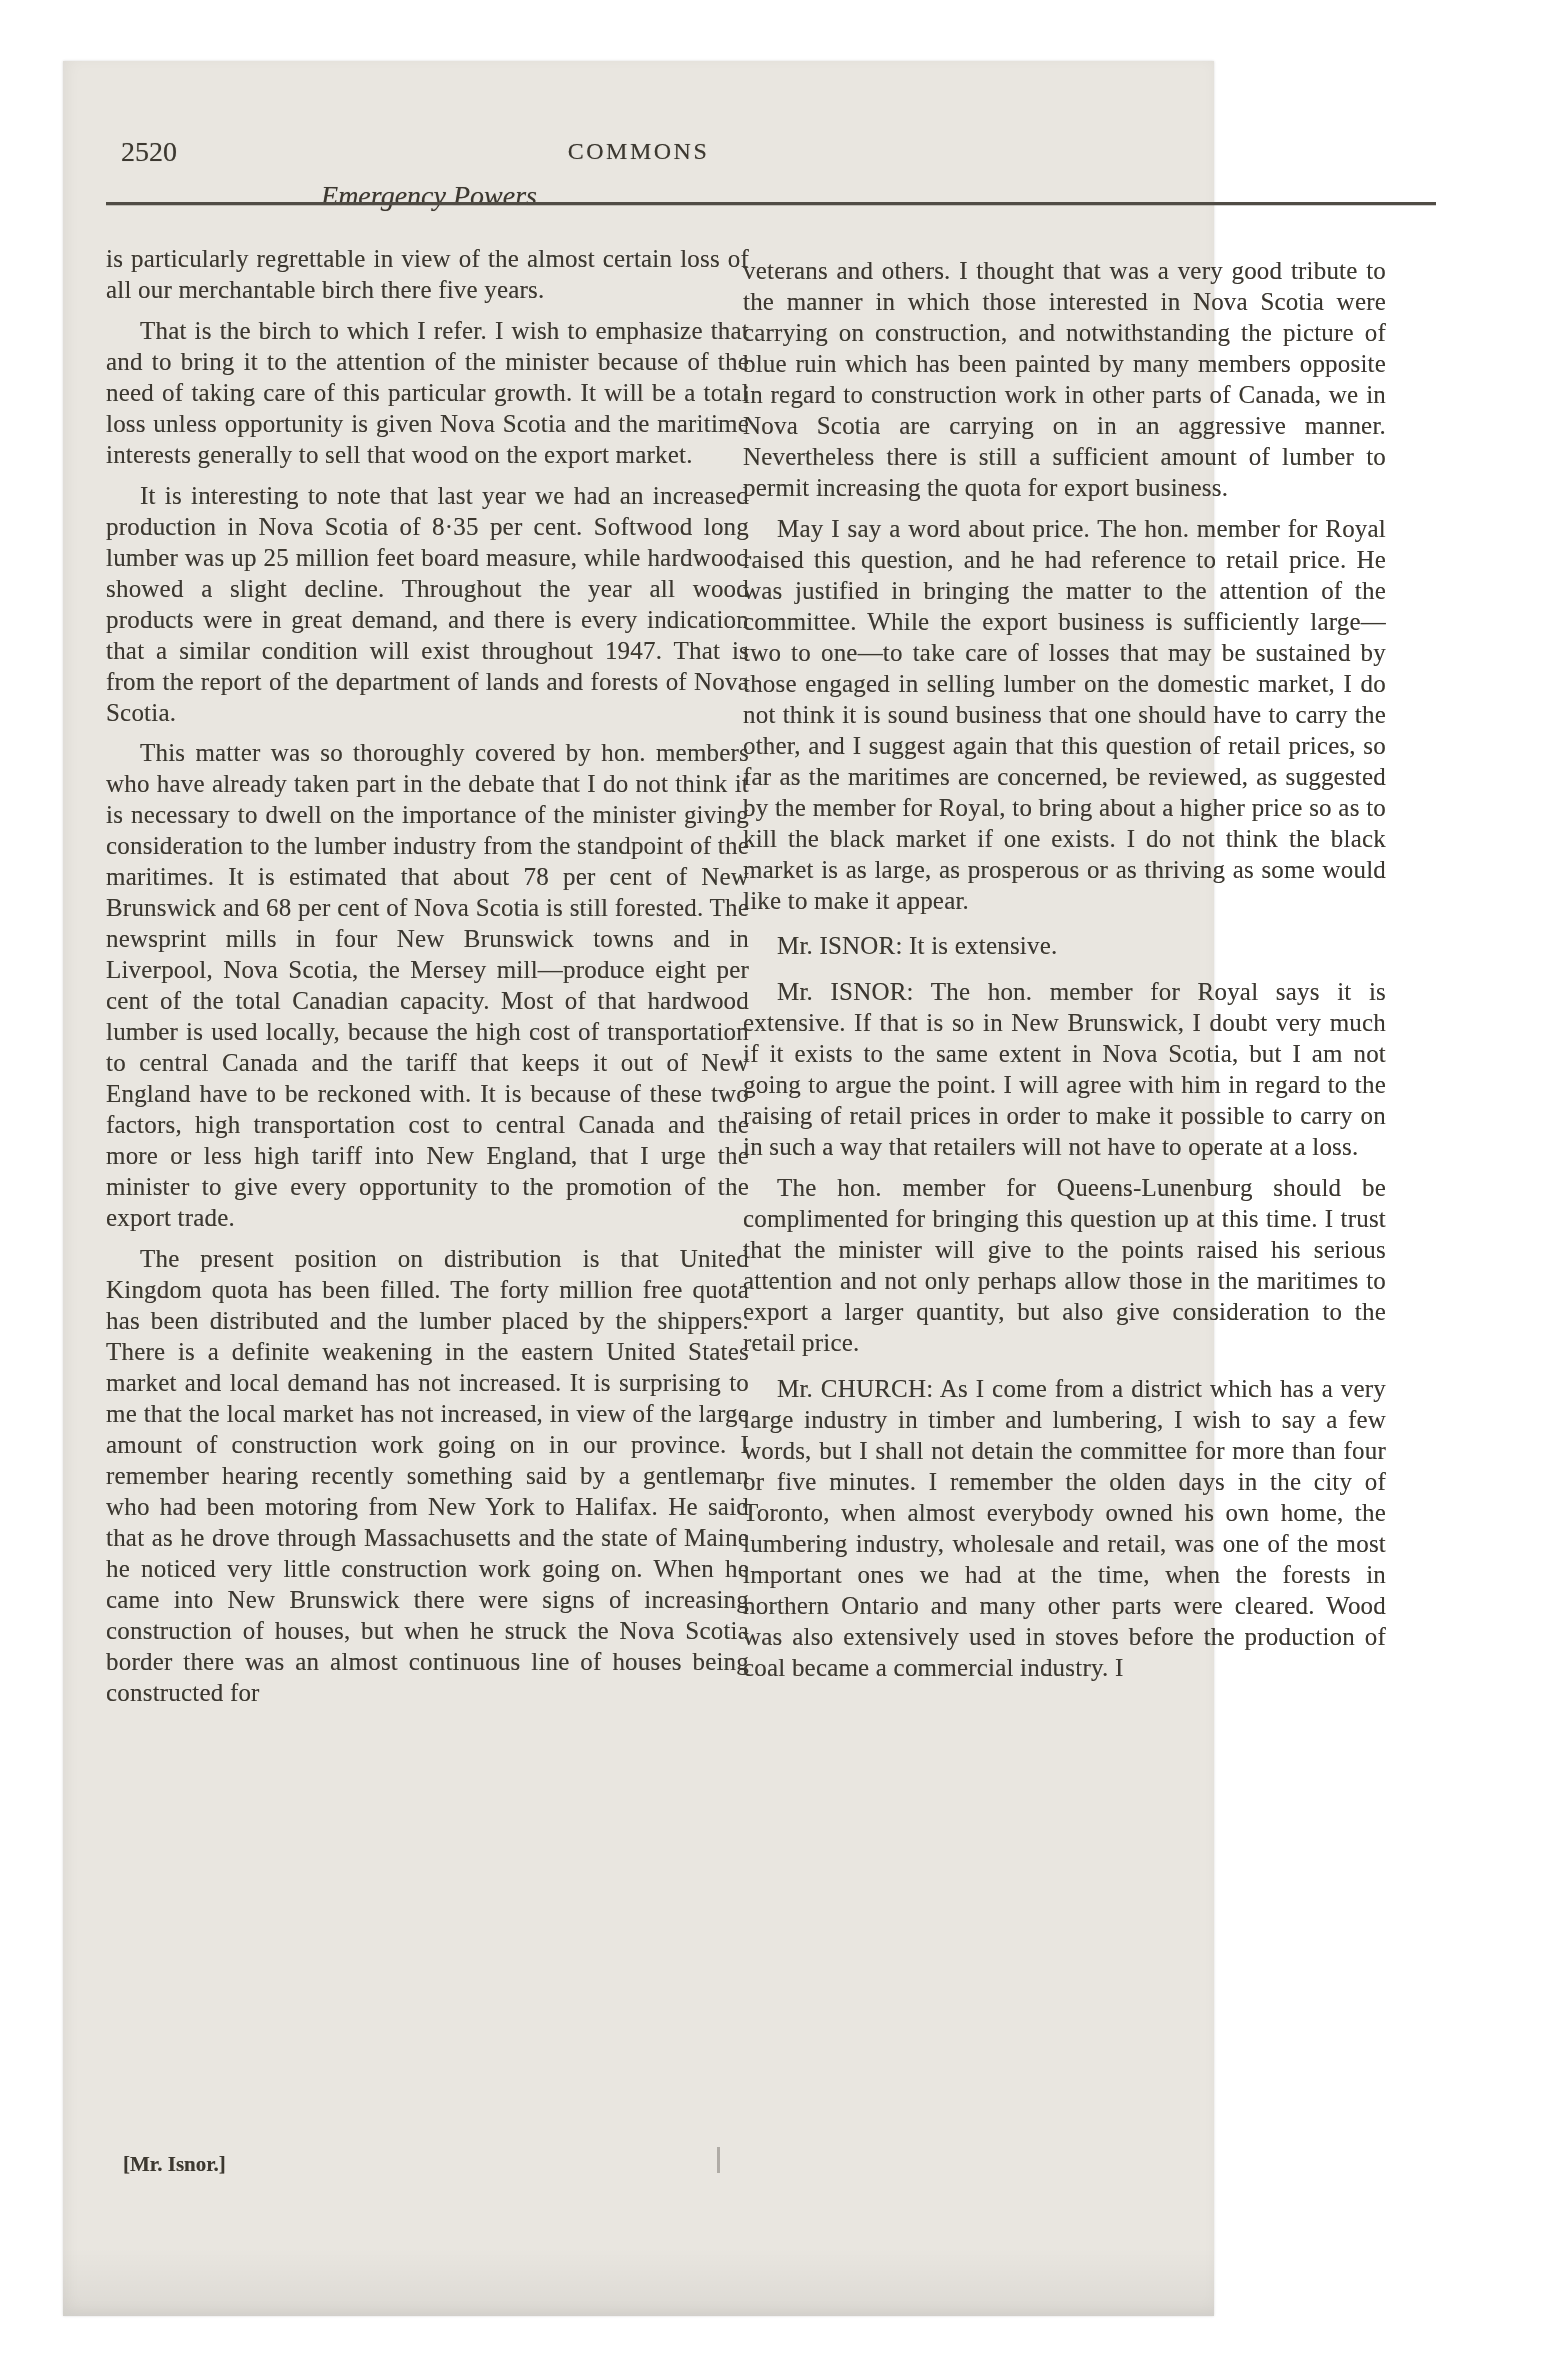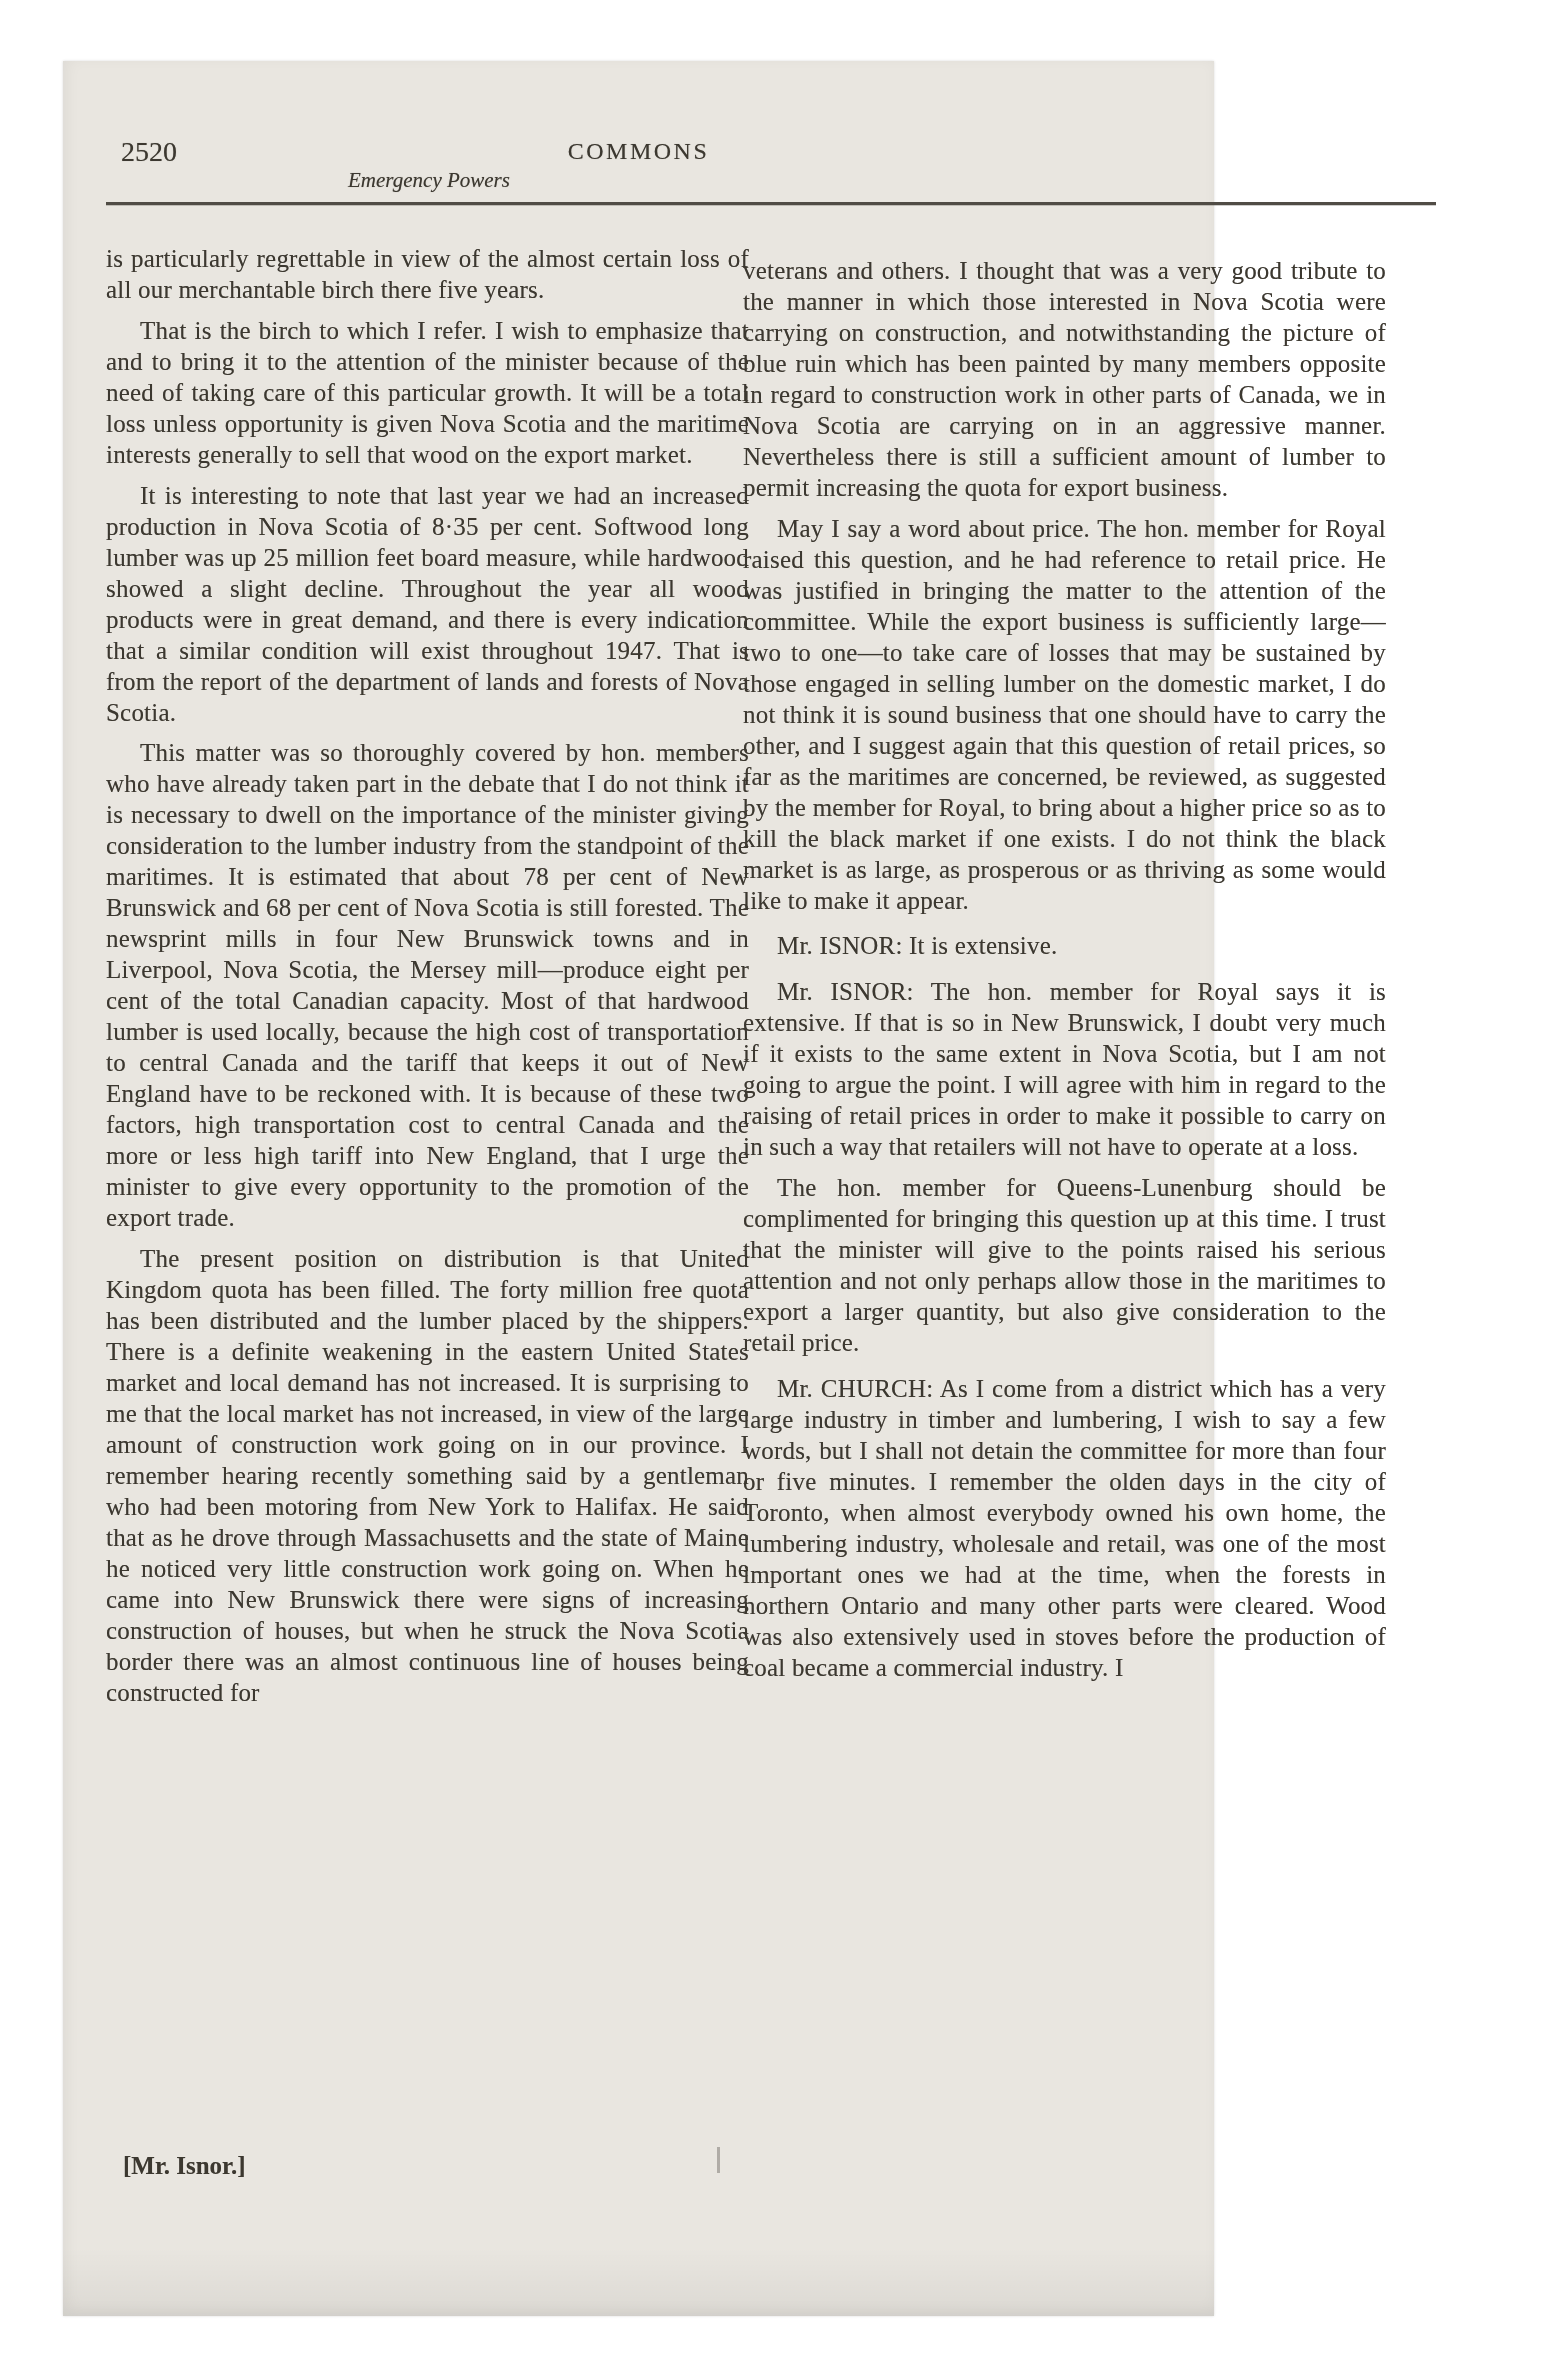--- a/index.html
+++ b/index.html
@@ -21,42 +21,42 @@
   .page-num{
     position:absolute;left:58px;top:75px;font-size:28px;color:var(--ink,#3c3830);
     text-shadow:0 0 0.7px rgba(60,56,48,.5);
   }
   .journal-title{
     position:absolute;left:0;top:77px;width:100%;text-align:center;
     font-size:24px;letter-spacing:2.5px;color:var(--ink,#3c3830);
     text-shadow:0 0 0.7px rgba(60,56,48,.5);
   }
   .running-title{
-    position:absolute;left:366px;top:107px;transform:translateX(-50%);
-    font-style:italic;font-size:21px;color:var(--ink,#3c3830);
+    position:absolute;left:366px;top:119px;transform:translateX(-50%);
+    font-style:italic;font-size:28px;color:var(--ink,#3c3830);
     text-shadow:0 0 0.7px rgba(60,56,48,.5);
   }
   .rule{
     position:absolute;left:43px;top:141px;width:1330px;height:2.5px;
     background:var(--rule,#504c45);
     box-shadow:0 0.8px 0 rgba(80,76,69,.35);
   }
   .col{
     position:absolute;top:182px;width:643px;
     font-size:25px;line-height:31px;text-align:justify;
     color:var(--ink,#3c3830);letter-spacing:0.2px;
   }
   .col-left{left:43px;}
   .col-right{left:680px;margin-top:12px;}
   .para{margin:0;text-shadow:0 0 0.6px rgba(60,56,48,.45);}
   .para + .para{margin-top:9.8px;}
   .para.indent{text-indent:34px;}
   .para.speech{margin-top:14.7px;}
   .footer-note{
-    position:absolute;left:60px;top:2091px;font-size:25px;font-weight:bold;
+    position:absolute;left:60px;top:2091px;font-size:21px;font-weight:bold;
     color:var(--ink,#3c3830);text-shadow:0 0 0.5px rgba(60,56,48,.4);
   }
   .artifact{
     position:absolute;left:654px;top:2086px;width:2.5px;height:26px;
     background:#8b867e;opacity:.6;
   }
 </style>
 </head>
 <body>
 

